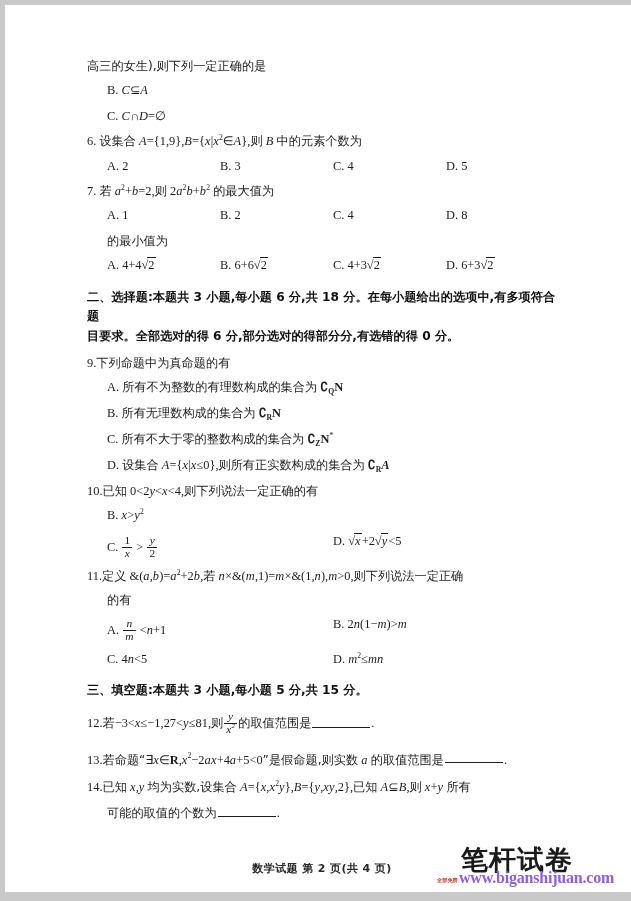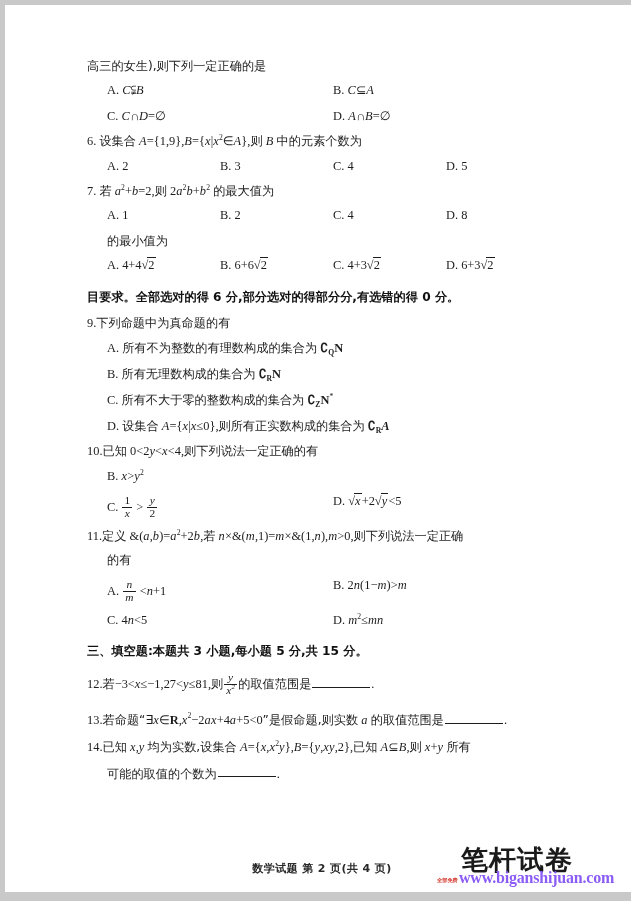--- a/index.html
+++ b/index.html
@@ -180,33 +180,27 @@
 <div class="page">
 
   <div class="content">
 
     <div class="stem">
       <span class="cn">高三的女生),则下列一定正确的是</span>
     </div>
 
     <div class="choices c2">
       <div class="ch">
-        <span class="mn">A.</span> <span class="mi">C</span><span class="mn">⫋</span><span class="mi">B</span>
-      </div>
-      <div class="ch">
         <span class="mn">B.</span> <span class="mi">C</span><span class="mn">⊆</span><span class="mi">A</span>
       </div>
     </div>
 
     <div class="choices c2">
       <div class="ch">
         <span class="mn">C.</span> <span class="mi">C</span><span class="mn">∩</span><span class="mi">D</span><span class="mn">=∅</span>
-      </div>
-      <div class="ch">
-        <span class="mn">D.</span> <span class="mi">A</span><span class="mn">∩</span><span class="mi">B</span><span class="mn">=∅</span>
       </div>
     </div>
 
     <div class="stem">
       <span class="mn">6.</span>
       <span class="cn">设集合</span>
       <span class="mi">A</span><span class="mn">={1,9},</span><span class="mi">B</span><span class="mn">={</span><span class="mi">x</span><span class="mn">|</span><span class="mi">x</span><sup class="sm">2</sup><span class="mn">∈</span><span class="mi">A</span><span class="mn">},</span><span class="cn">则</span>
       <span class="mi">B</span> <span class="cn">中的元素个数为</span>
     </div>
     <div class="choices c4">
@@ -242,20 +236,21 @@
       </div>
       <div class="ch">
         C. 4+3<span class="rad">√<span class="radicand">2</span></span>
       </div>
       <div class="ch">
         D. 6+3<span class="rad">√<span class="radicand">2</span></span>
       </div>
     </div>
 
     <div class="section-head sec-gap-top">
+      <div>二、选择题:本题共 3 小题,每小题 6 分,共 18 分。在每小题给出的选项中,有多项符合题</div>
       <div>目要求。全部选对的得 6 分,部分选对的得部分分,有选错的得 0 分。</div>
     </div>
 
     <div class="stem">
       <span class="mn">9.</span><span class="cn">下列命题中为真命题的有</span>
     </div>
     <div style="padding-left:20px;">
       <div class="line">
         <span class="mn">A.</span> <span class="cn">所有不为整数的有理数构成的集合为</span>
         <span class="mbb">∁</span><sub class="sm">Q</sub><span class="mbb">N</span>

